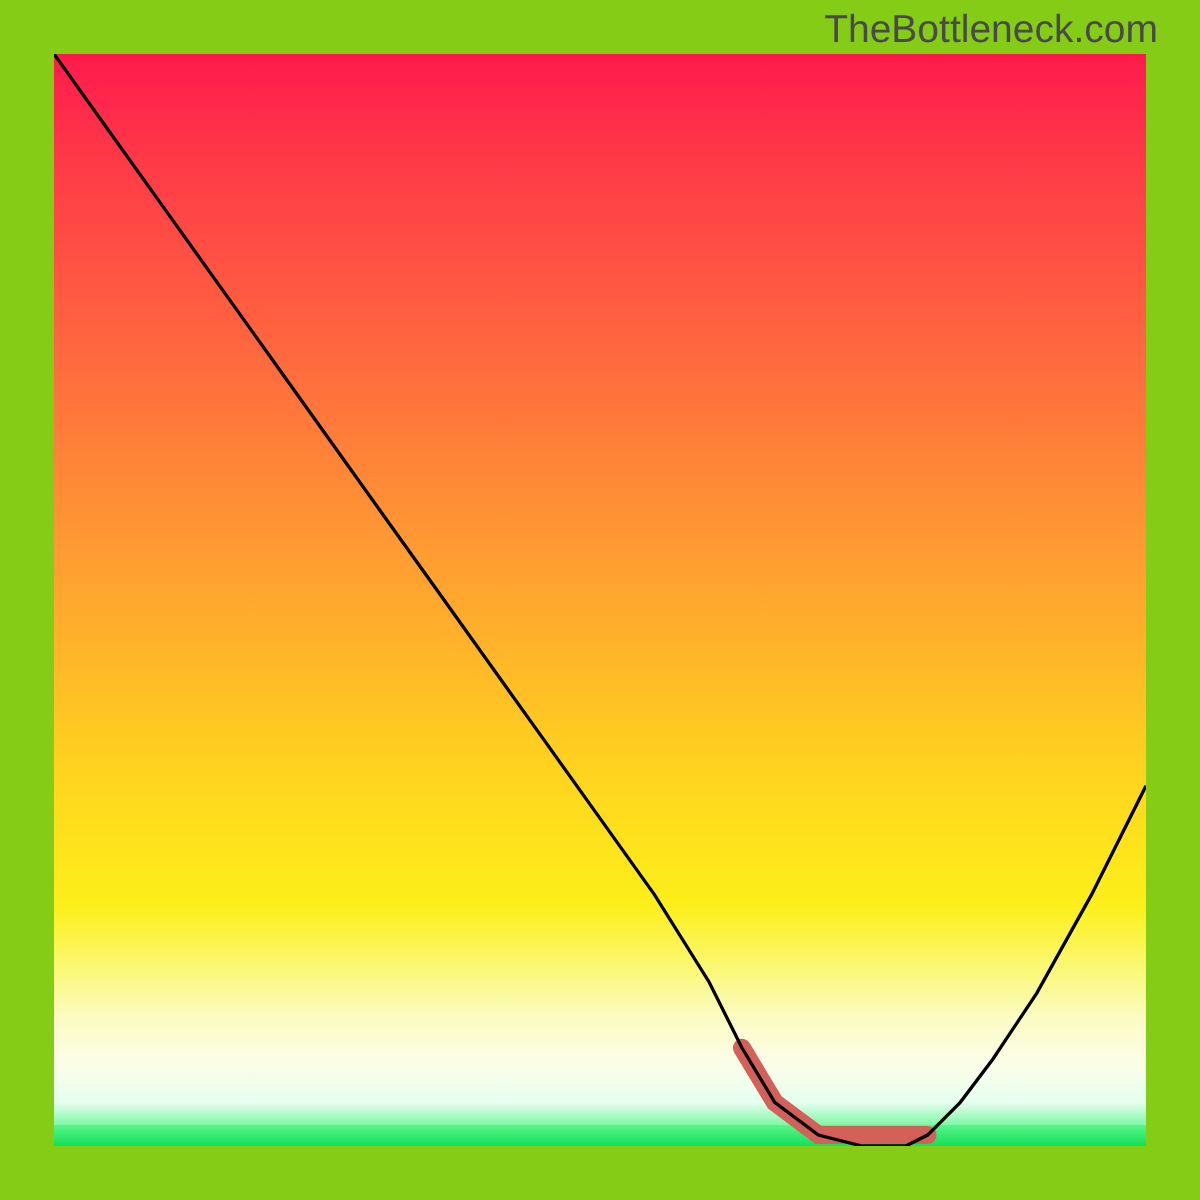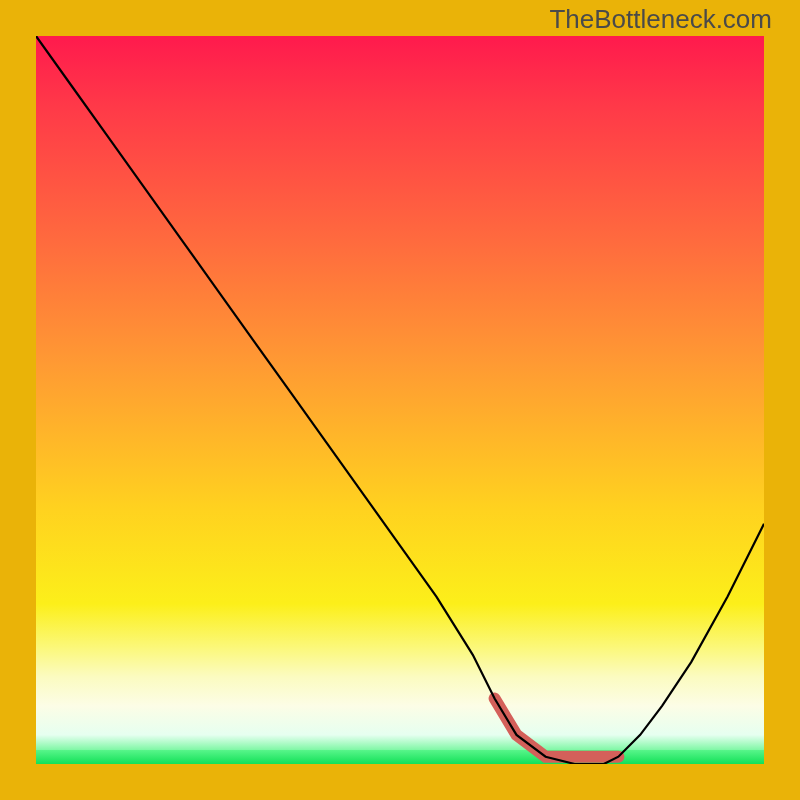--- a/index.html
+++ b/index.html
@@ -7,21 +7,21 @@
     padding: 0;
     width: 800px;
     height: 800px;
     background: #000;
     font-family: Arial, Helvetica, sans-serif;
   }
   .outer {
     position: relative;
     width: 800px;
     height: 800px;
-    background: #eab308;
+    background: #84cc16;
   }
   .watermark {
     position: absolute;
     top: 4px;
     right: 28px;
     font-size: 26px;
     font-weight: 500;
     color: #4a4a4a;
     letter-spacing: 0;
     z-index: 10;

